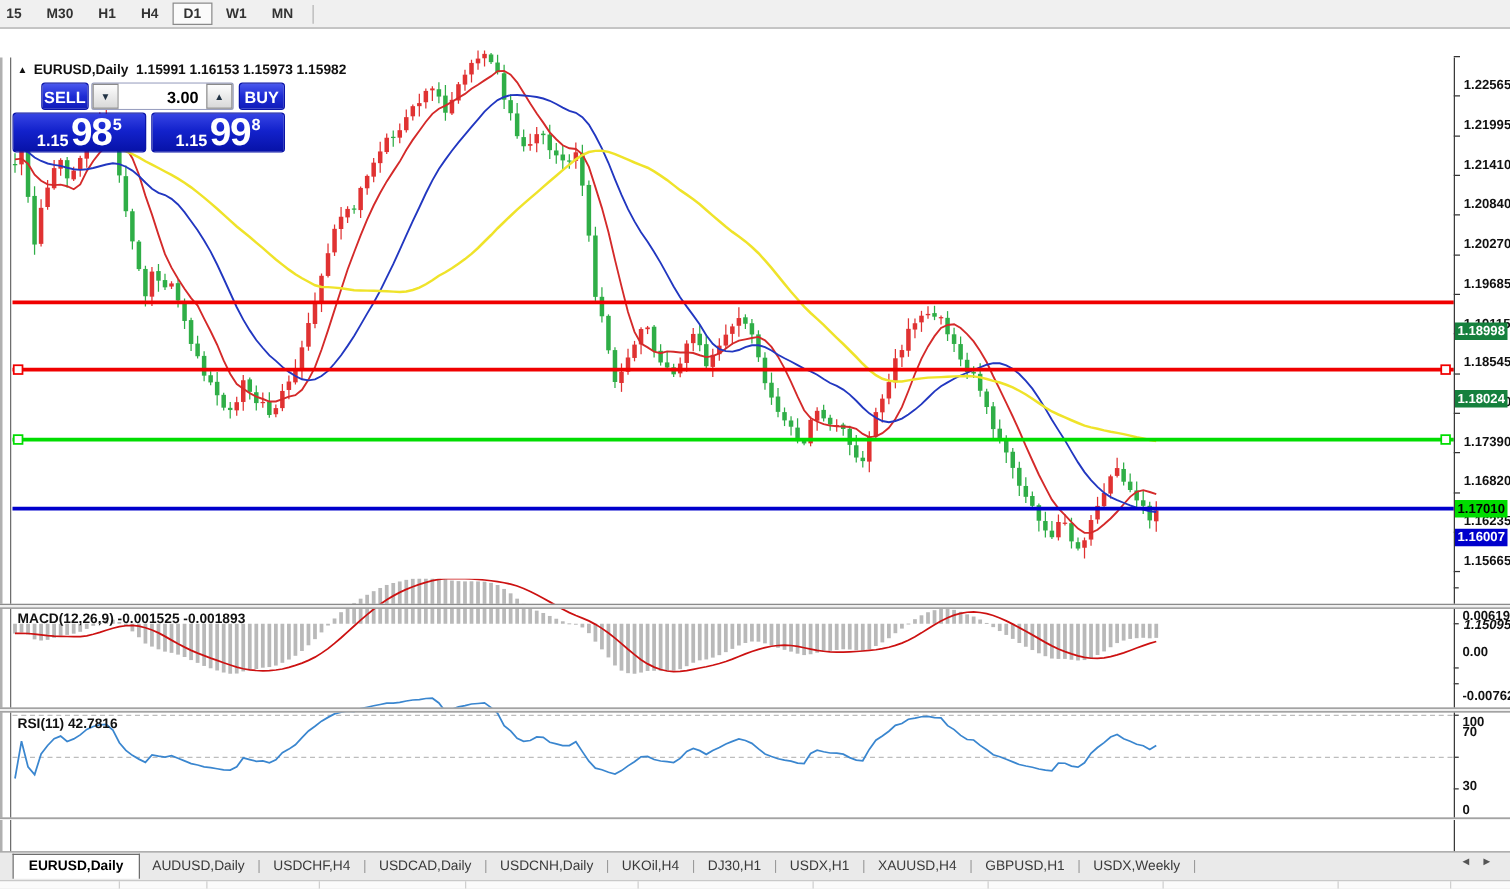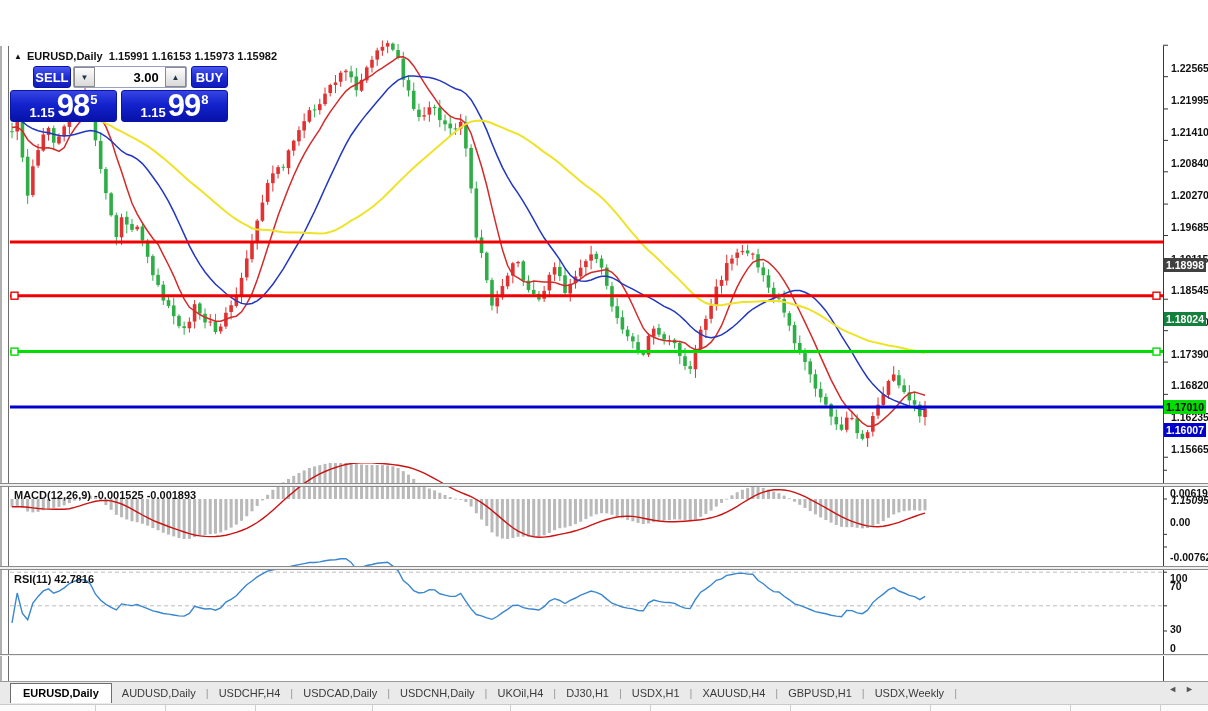--- a/index.html
+++ b/index.html
@@ -59,20 +59,30 @@
   #tabarrows{position:absolute;right:6px;top:684px;font-size:9px;color:#555;letter-spacing:8px;}
   
   #bottomstrip{position:absolute;left:0;top:704px;width:1208px;height:7px;background:#fbfbfb;border-top:1px solid #c9c9c9;}
   .bsep{position:absolute;top:0;width:1px;height:7px;background:#cfcfcf;}
 </style>
 </head>
 <body>
 
 <div id="app">
 
+  <div id="toolbar">
+      <div class="tfbtn" style="margin-left: -4px;">15</div>
+      <div class="tfbtn">M30</div>
+      <div class="tfbtn">H1</div>
+      <div class="tfbtn">H4</div>
+      <div class="tfbtn active">D1</div>
+      <div class="tfbtn">W1</div>
+      <div class="tfbtn">MN</div>
+      <div class="tbsep"></div>
+    </div>
 
   <div id="chartregion">
     <svg id="chart-svg" width="1208" height="688" viewBox="0 23 1208 688">
         <defs>
           <clipPath id="cpMain">
             <rect x="10" y="25" width="1153" height="433"></rect>
           </clipPath>
           <clipPath id="cpMacd">
             <rect x="10" y="463" width="1153" height="80"></rect>
           </clipPath>
@@ -705,21 +715,21 @@
         <div class="ptick" style="top: 165.824px;">1.20270</div>
         <div class="ptick" style="top: 198.088px;">1.19685</div>
         <div class="ptick" style="top: 229.525px;">1.19115</div>
         <div class="ptick" style="top: 260.962px;">1.18545</div>
         <div class="ptick" style="top: 293.226px;">1.17960</div>
         <div class="ptick" style="top: 324.663px;">1.17390</div>
         <div class="ptick" style="top: 356.1px;">1.16820</div>
         <div class="ptick" style="top: 388.364px;">1.16235</div>
         <div class="ptick" style="top: 419.801px;">1.15665</div>
         <div class="ptick" style="top: 471px; font-style: italic;">1.15095</div>
-        <div class="lvlabel" style="top: 234.978px; background: #404040; color: rgb(255, 255, 255);">1.18998</div>
+        <div class="lvlabel" style="top: 234.978px; background: #15803d; color: rgb(255, 255, 255);">1.18998</div>
         <div class="lvlabel" style="top: 288.696px; background: #15803d; color: rgb(255, 255, 255);">1.18024</div>
         <div class="lvlabel" style="top: 344.621px; background: rgb(0, 221, 0); color: rgb(0, 0, 0); margin-top: 32px;">1.17010</div>
         <div class="lvlabel" style="top: 399.939px; background: rgb(0, 0, 204); color: rgb(255, 255, 255);">1.16007</div>
         <div class="mtick" style="top: 464.264px;">0.006193</div>
         <div class="mtick" style="top: 493px;">0.00</div>
         <div class="mtick" style="top: 528.357px;">-0.00762</div>
         <div class="rtick" style="top: 549px;">100</div>
         <div class="rtick" style="top: 557px;">70</div>
         <div class="rtick" style="top: 599.8px;">30</div>
         <div class="rtick" style="top: 619px;">0</div>

